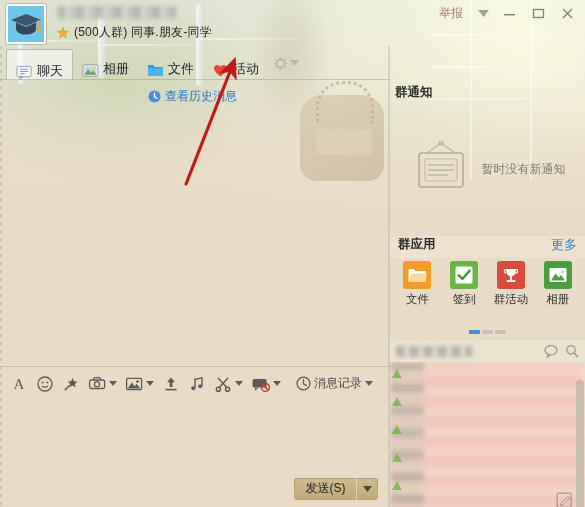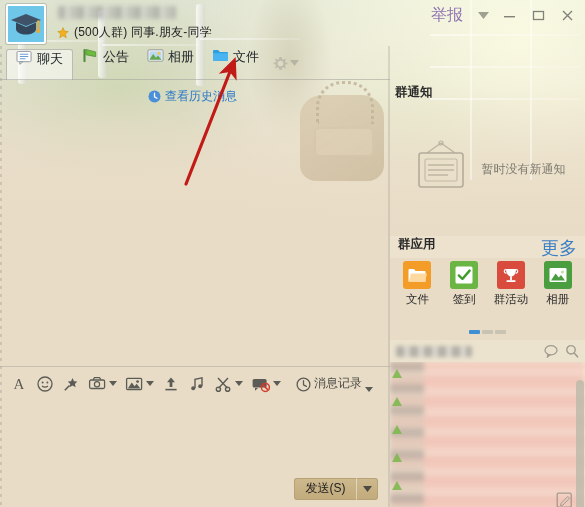--- a/index.html
+++ b/index.html
@@ -76,36 +76,36 @@
       repeating-linear-gradient(90deg, rgba(150,150,150,.55) 0 7px, rgba(205,205,205,.5) 7px 12px, rgba(170,170,170,.5) 12px 19px);
     filter:blur(2.2px);
     border-radius:2px;
   }
   .subline { position:absolute; left:57px; top:24px; display:flex; align-items:center; gap:5px; }
   .star { width:12px; height:12px; display:inline-block; }
   .subtext { font-size:12px; color:#1f1f1f; white-space:nowrap; letter-spacing:.2px;}
 
   .tb-right { position:absolute; right:4px; top:2px; display:flex; align-items:center; gap:2px; }
   .report-btn {
-    font-size:16px; color:#4c1d95; padding:3px 7px; border-radius:2px;
+    font-size:12px; color:#7f1d1d; padding:3px 7px; border-radius:2px;
     opacity:.62;
   }
   .caret-btn { width:22px; height:20px; display:flex; align-items:center; justify-content:center; opacity:.55;}
   .winbtn {
     width:27px; height:22px; display:flex; align-items:center; justify-content:center;
     color:#4c4c48; font-size:13px; opacity:.7;
   }
 
   
   .tabbar {
     position:absolute; left:0; top:46px; width:390px; height:34px;
     display:flex; align-items:center; padding-left:6px; gap:0px;
   }
   .tab {
-    display:flex; align-items:flex-start; gap:4px; height:30px; padding:0 9px;
+    display:flex; align-items:flex-end; gap:4px; height:30px; padding:0 9px;
     font-size:13px; color:#23282c; white-space:nowrap;
   }
   .tab.active {
     background:rgba(255,255,255,0.55);
     border:1px solid rgba(168,170,165,.75);
     border-bottom:none;
     border-radius:3px 3px 0 0;
     height:31px; margin-top:2px;
   }
   .tabicon { width:17px; height:15px; display:block; }
@@ -127,21 +127,21 @@
 
   
   .msg-toolbar {
     position:absolute; left:0; top:366px; width:390px; height:34px;
     display:flex; align-items:center; gap:2px; padding-left:7px;
     border-top:1px solid rgba(170,170,160,.55);
   }
   .tool { display:flex; align-items:center; height:24px; padding:0 3px; color:#5c5c57; }
   .tool svg { display:block; }
   .tool .dd { margin-left:2px; }
-  .msg-log { display:flex; align-items:flex-end; gap:3px; font-size:12px; color:#4a4a46; margin-left:10px;}
+  .msg-log { display:flex; align-items:center; gap:3px; font-size:12px; color:#4a4a46; margin-left:10px;}
 
   
   .input-area { position:absolute; left:0; top:400px; width:390px; height:66px; }
   .btnrow { position:absolute; left:0; top:470px; width:390px; height:37px; display:flex; justify-content:flex-end; align-items:center; padding-right:12px; gap:8px;}
   .btn {
     background:linear-gradient(to bottom,#cdb98e,#c2ab7c);
     border:1px solid #b8a173; border-radius:3px;
     height:22px; min-width:62px; padding:0 10px;
     font-size:12px; color:#1d1d1d; display:flex; align-items:center; justify-content:center;
   }
@@ -170,21 +170,21 @@
     display:flex; flex-direction:row; align-items:center; justify-content:center; gap:10px;
   }
   .notice-empty-text { font-size:12px; color:#7d7a70; }
 
   .apps-head-row {
     position:absolute; left:0; top:190px; width:195px; height:22px;
     display:flex; justify-content:space-between; padding:0 8px;
     background:rgba(240,232,214,.55);
   }
   .apps-title { font-size:12.5px; color:#2b2b2b; font-weight:bold; }
-  .apps-more { font-size:18px; color:#3b7fc4; }
+  .apps-more { font-size:13px; color:#3b7fc4; }
   .apps-grid {
     position:absolute; left:0; top:215px; width:195px; height:62px;
     display:flex; align-items:flex-start; justify-content:space-around; padding:0 4px;
   }
   .app { width:44px; display:flex; flex-direction:column; align-items:center; gap:3px; }
   .app-ico { width:28px; height:28px; border-radius:3px; display:flex; align-items:center; justify-content:center; }
   .app-label { font-size:11.5px; color:#2e2e2e; white-space:nowrap; }
   .pager {
     position:absolute; left:0; top:282px; width:195px; height:8px;
     display:flex; align-items:center; justify-content:center; gap:2px;
@@ -302,46 +302,45 @@
 
     <div class="tab active">
       <svg class="tabicon" viewBox="0 0 18 16">
         <rect x="1" y="1.5" width="15" height="11" rx="1.5" fill="#ffffff" stroke="#8f9196" stroke-width="1"></rect>
         <path d="M4 12.5 L4 15.2 L7.2 12.5 Z" fill="#ffffff" stroke="#8f9196" stroke-width="1"></path>
         <path d="M4 4.6 H13 M4 7 H13 M4 9.4 H10" stroke="#6b9cd0" stroke-width="1.1"></path>
       </svg>
       <span>聊天</span>
     </div>
 
-    <div class="tab">
-      <svg class="tabicon" viewBox="0 0 18 16">
-        <rect x="1.5" y="1" width="2.2" height="14" rx="1" fill="#4f8b3a"></rect>
-        <path d="M4 1.5 L14.5 4.2 L14.5 9.2 L4 7.2 Z" fill="#6cbb3c" stroke="#4f8b3a" stroke-width=".8"></path>
-      </svg>
-      <span>公告</span>
-    </div>
 
     <div class="tab">
       <svg class="tabicon" viewBox="0 0 18 16">
         <rect x="1" y="2" width="16" height="12" rx="1" fill="#ffffff" stroke="#8f9196" stroke-width="1"></rect>
         <rect x="2.5" y="3.5" width="13" height="9" fill="#bcd7ee"></rect>
         <path d="M2.5 12.5 L6.5 6.5 L9.5 10.5 L11.5 8 L15.5 12.5 Z" fill="#63a84e"></path>
         <circle cx="12.6" cy="5.7" r="1.4" fill="#f4c93d"></circle>
       </svg>
       <span>相册</span>
     </div>
 
     <div class="tab">
       <svg class="tabicon" viewBox="0 0 18 16">
         <path d="M1 3.2 C1 2.5 1.4 2.2 2 2.2 L6.6 2.2 L8.2 4.3 L16 4.3 C16.6 4.3 17 4.7 17 5.3 L17 12.6 C17 13.2 16.6 13.6 16 13.6 L2 13.6 C1.4 13.6 1 13.2 1 12.6 Z" fill="#2f9ee0"></path>
         <path d="M1 5.6 L17 5.6 L17 12.6 C17 13.2 16.6 13.6 16 13.6 L2 13.6 C1.4 13.6 1 13.2 1 12.6 Z" fill="#49b4f0"></path>
       </svg>
       <span>文件</span>
     </div>
 
+    <div class="tab">
+      <svg class="tabicon" viewBox="0 0 18 16">
+        <path d="M9 14.5 C9 14.5 2 9.6 2 5.7 C2 3.4 3.8 2 5.6 2 C7.1 2 8.4 3 9 4 C9.6 3 10.9 2 12.4 2 C14.2 2 16 3.4 16 5.7 C16 9.6 9 14.5 9 14.5 Z" fill="#e8453c"></path>
+      </svg>
+      <span>活动</span>
+    </div>
 
     <div class="gear-wrap">
       <svg width="17" height="17" viewBox="0 0 18 18">
         <path d="M9 2.2 L10.2 2.2 L10.6 4.2 L12.2 4.9 L13.9 3.8 L14.8 4.7 L13.7 6.4 L14.4 8 L16.4 8.4 L16.4 9.6 L14.4 10 L13.7 11.6 L14.8 13.3 L13.9 14.2 L12.2 13.1 L10.6 13.8 L10.2 15.8 L9 15.8 L7.8 15.8 L7.4 13.8 L5.8 13.1 L4.1 14.2 L3.2 13.3 L4.3 11.6 L3.6 10 L1.6 9.6 L1.6 8.4 L3.6 8 L4.3 6.4 L3.2 4.7 L4.1 3.8 L5.8 4.9 L7.4 4.2 L7.8 2.2 Z" fill="#9b9b92"></path>
         <circle cx="9" cy="9" r="3" fill="#e9dcc6"></circle>
       </svg>
       <svg width="9" height="6" viewBox="0 0 9 6">
           <path d="M0 0 L9 0 L4.5 6 Z" fill="#8c8c84"></path>
         </svg>
     </div>

